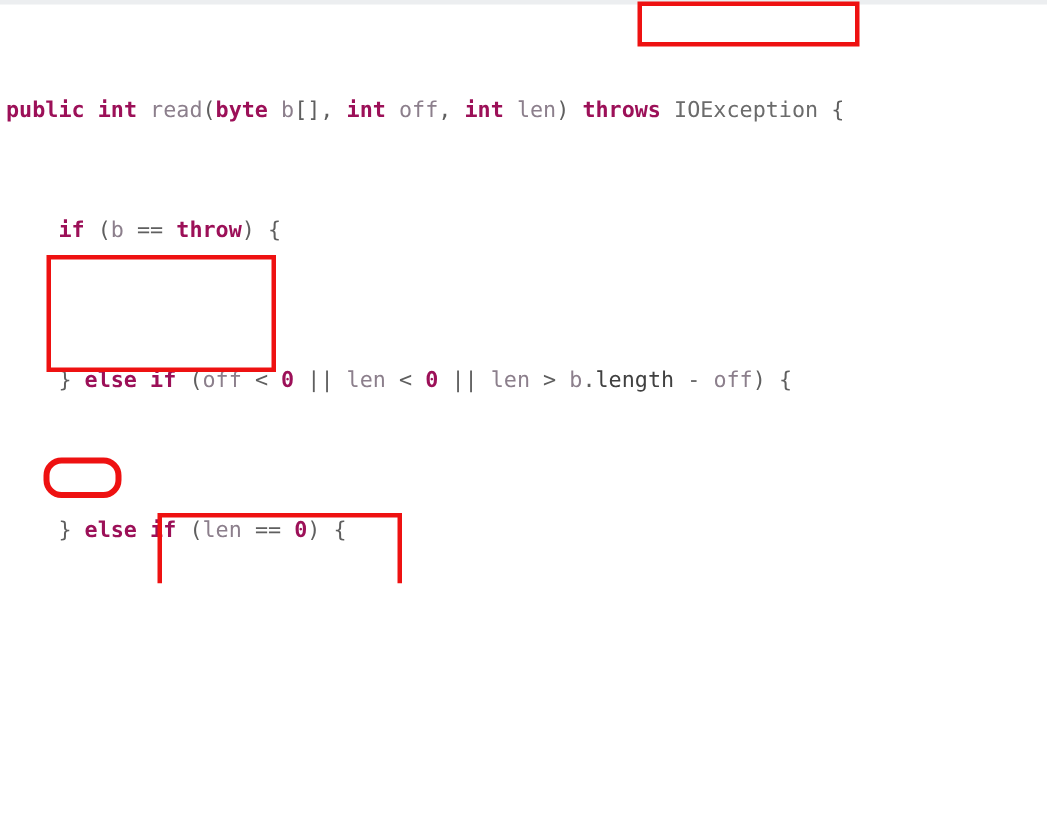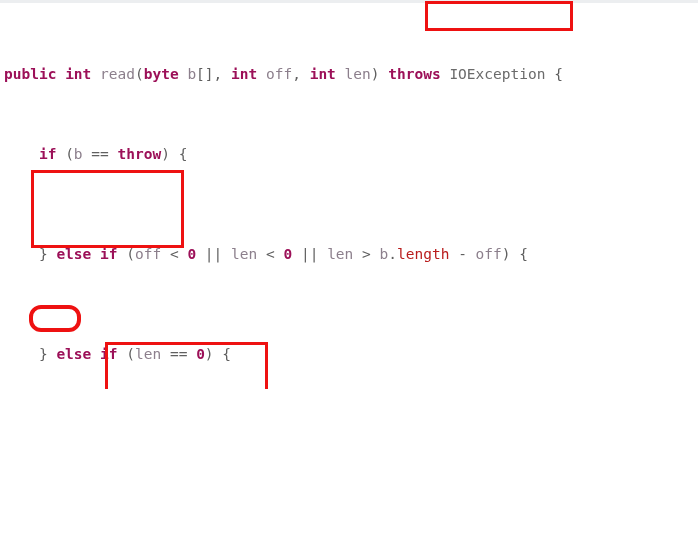--- a/index.html
+++ b/index.html
@@ -32,21 +32,21 @@
     color: #7a6a7a;
   }
   .ln { height: 20px; padding-left: 4px; }
 
   
   .kw   { color: #9c1058; font-weight: bold; }  
   .id   { color: #8c7f8c; }                     
   .typ  { color: #6b6b6b; }                     
   .pun  { color: #5f5f5f; }                     
   .num  { color: #9c1058; font-weight: bold; }  
-  .fld  { color: #b91c1c; }                     
+  .fld  { color: #404040; }                     
 
   
   .box {
     position: absolute;
     border: 3px solid #ee1111;
     box-sizing: border-box;
     pointer-events: none;
   }
   .pill {
     position: absolute;

